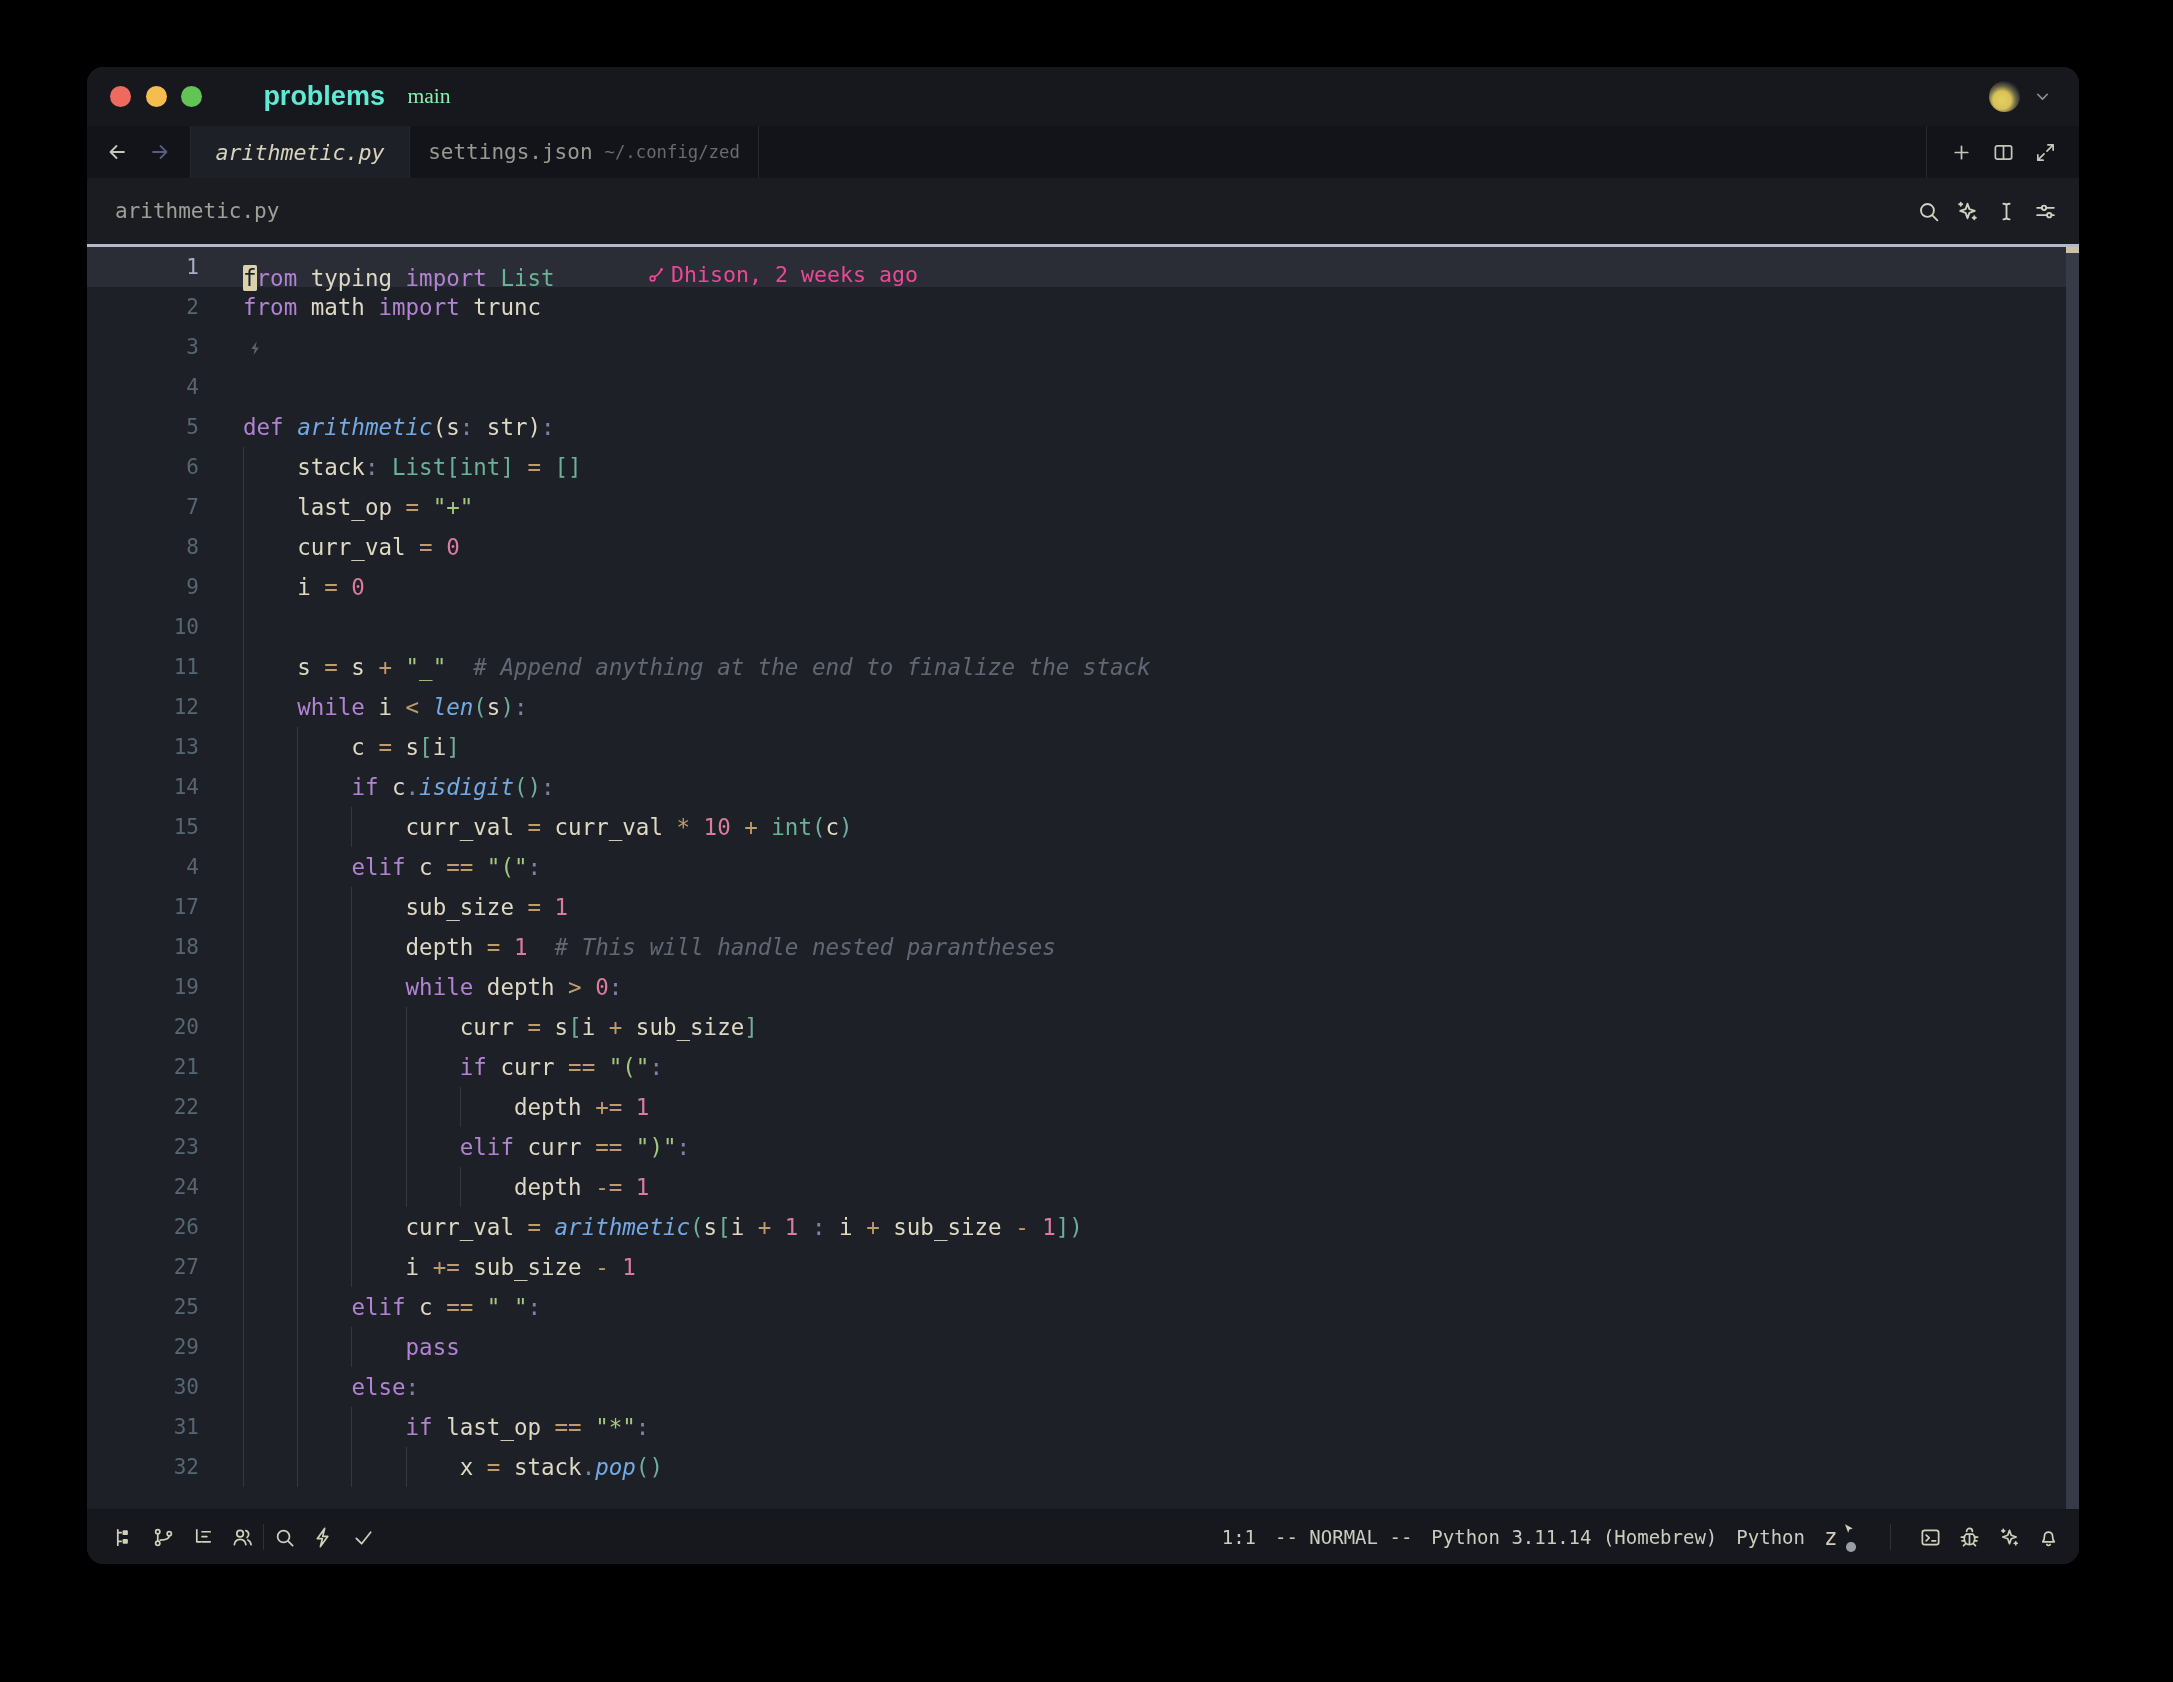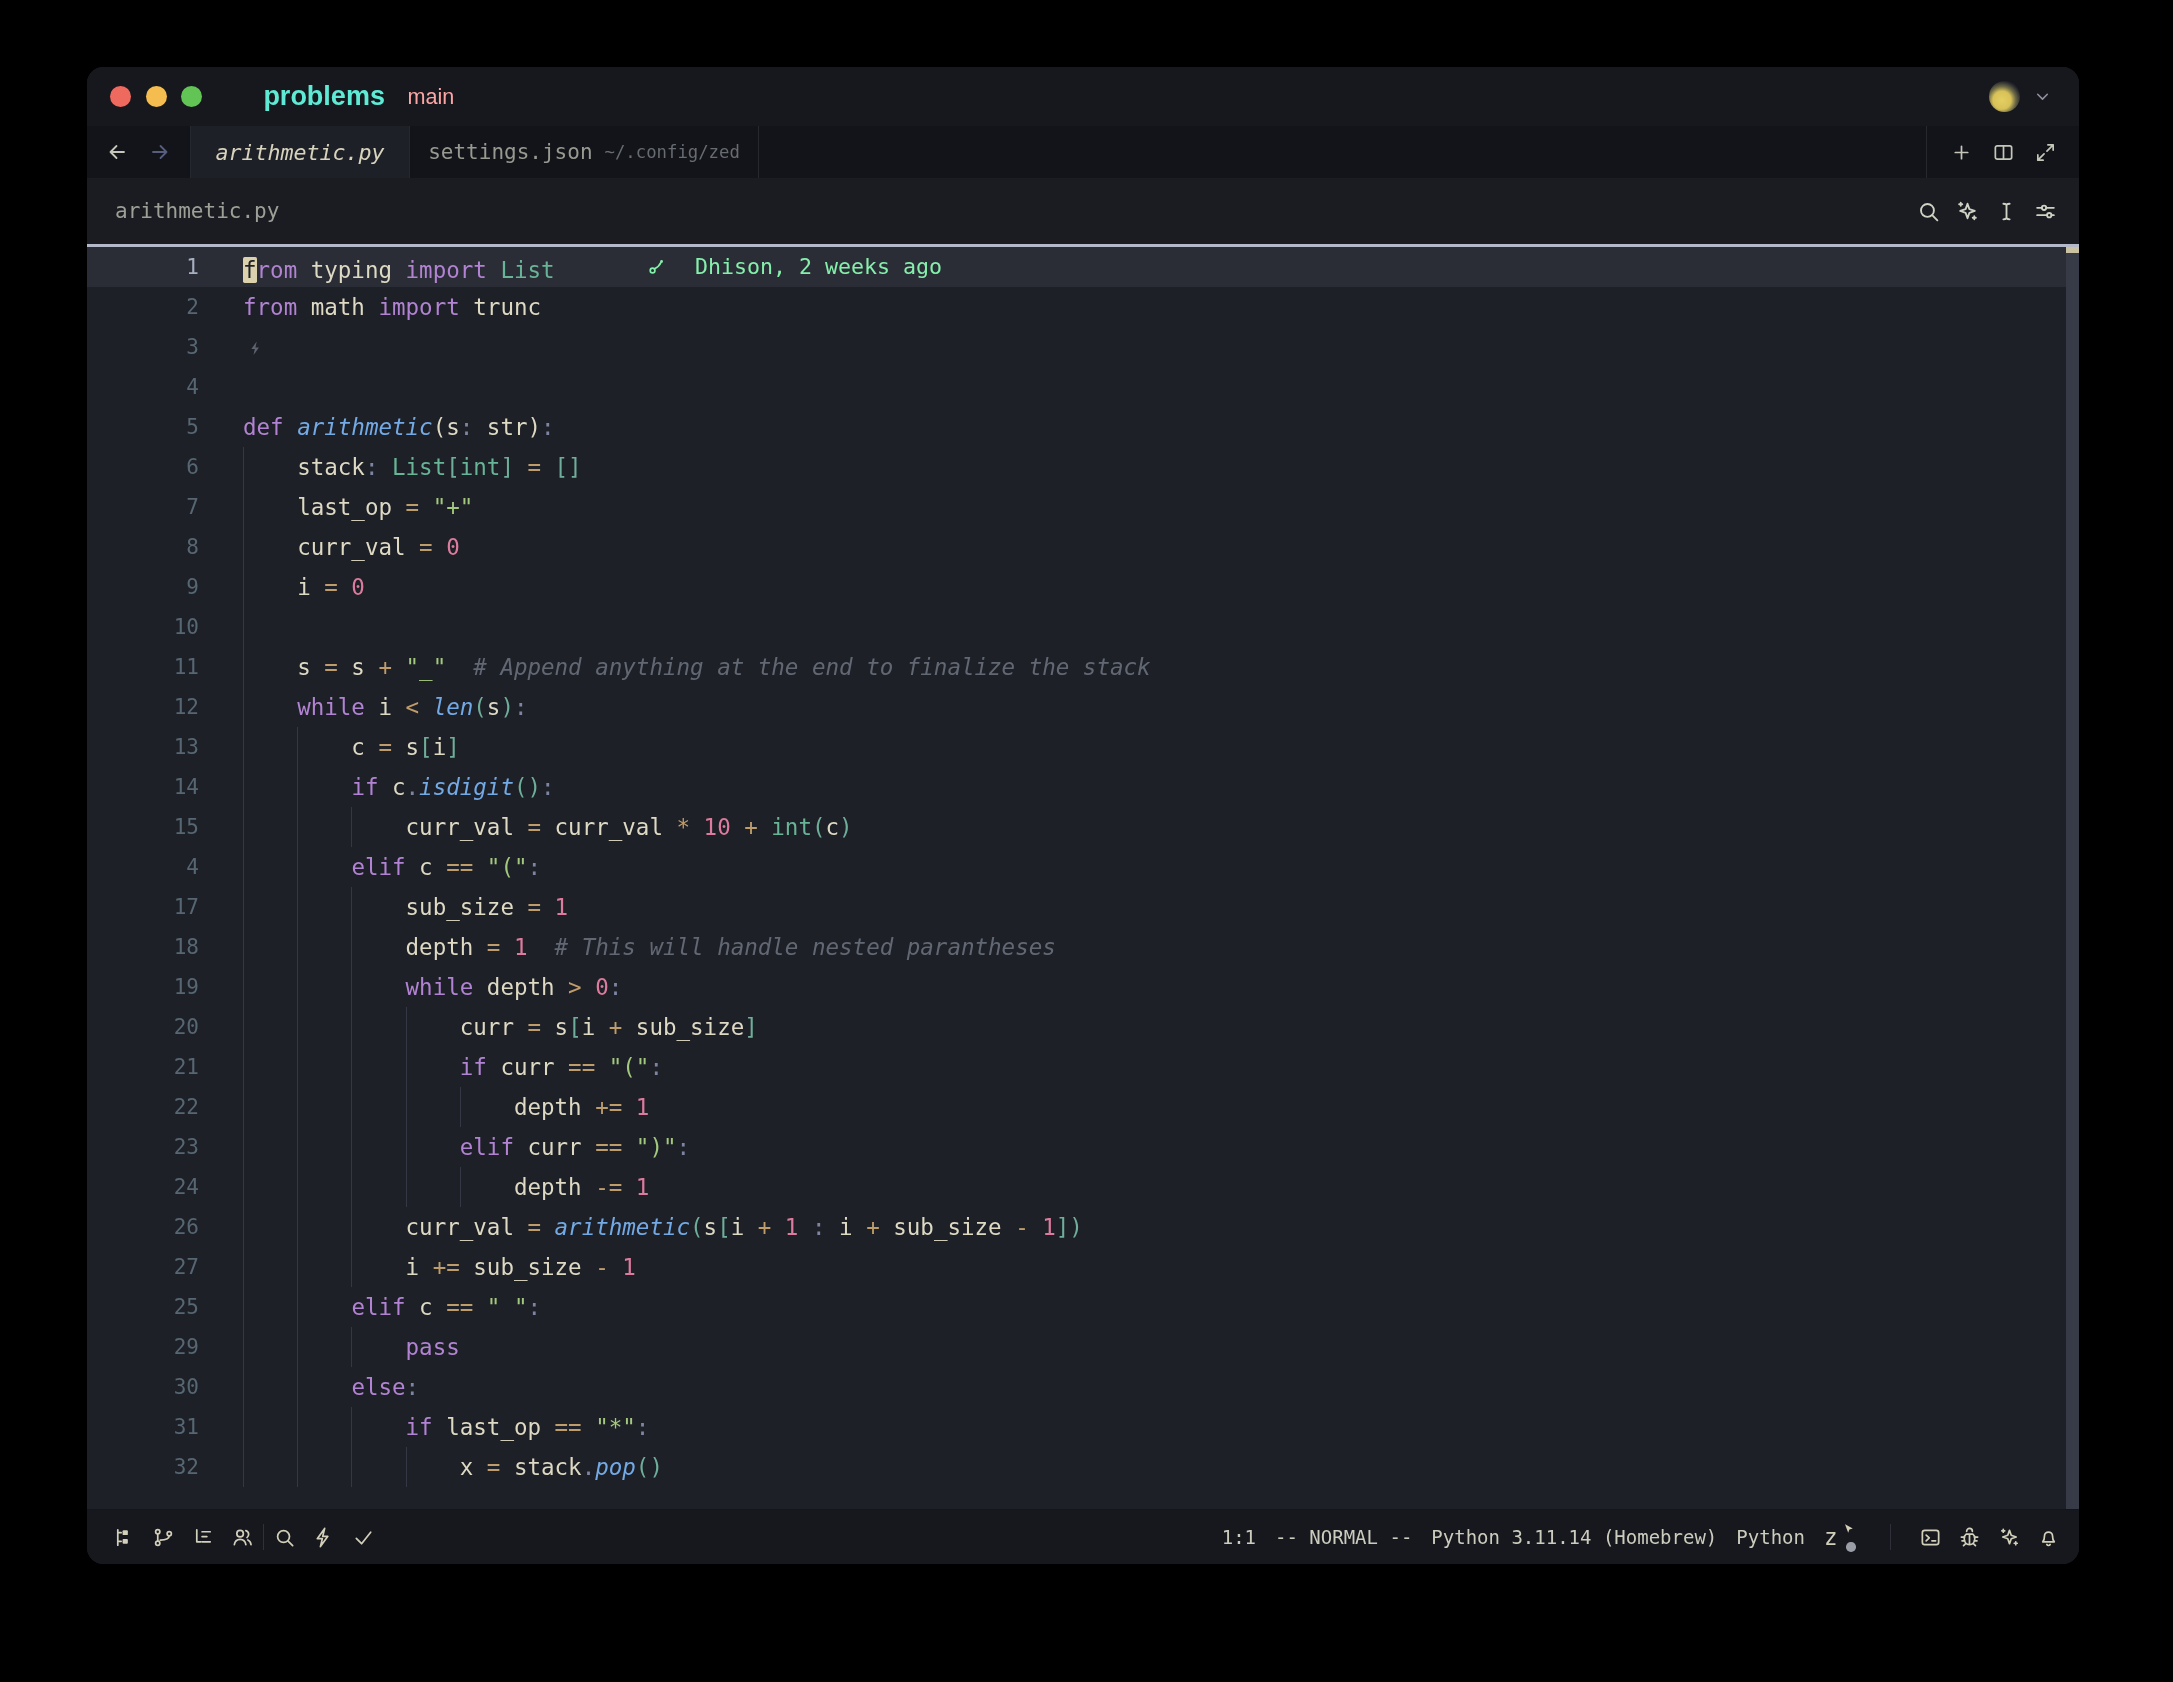--- a/index.html
+++ b/index.html
@@ -5,21 +5,21 @@
   html,body{margin:0;padding:0;width:2174px;height:1683px;background:#000;overflow:hidden;
     font-family:"DejaVu Sans Mono",monospace;}
   .window{position:absolute;left:87px;top:67px;width:1992px;height:1497px;background:#1e2027;
     border-radius:16.4px;overflow:hidden;display:flex;flex-direction:column;}
   
   .titlebar{height:59px;flex:none;background:#17181e;display:flex;align-items:center;padding:0 26px 0 23px;}
   .traffic{display:flex;gap:14.7px;align-items:center;}
   .tl{width:21px;height:21px;border-radius:50%;}
   .tl.r{background:#ee6a5f}.tl.y{background:#f5bd4f}.tl.g{background:#61c454}
   .wtitle{margin-left:61px;font-family:"Liberation Sans",sans-serif;font-weight:bold;font-size:27px;color:#5eead4;}
-  .wbranch{margin-left:22.5px;font-family:Liberation Sans, sans-serif;font-size:21.6px;color:#fca5a5;}
+  .wbranch{margin-left:22.5px;font-family:Liberation Serif, serif;font-size:21.6px;color:#86efac;}
   .tb-spacer{flex:1}
   .avatar{width:31px;height:31px;border-radius:50%;flex:none;
     background:radial-gradient(circle at 42% 62%,#e4cf62 0%,#d8c258 34%,#6d6a46 52%,#23242b 72%);}
   .chev{width:21px;height:21px;color:#8d919c;margin-left:12px;}
   
   .tabbar{height:52px;flex:none;background:#131419;display:flex;align-items:stretch;}
   .navbox{width:103px;flex:none;display:flex;align-items:center;justify-content:center;gap:19px;border-right:0.9px solid #26282f;}
   .icon{display:inline-flex;align-items:center;justify-content:center;}
   .icon svg{width:100%;height:100%;}
   .nav-ic{width:24px;height:24px;color:#c3c6b8;}
@@ -52,21 +52,21 @@
   .fn{color:#73aae6;font-style:italic}
   .ty{color:#68b496}
   .st{color:#a3c97e}
   .nu{color:#dc7b9e}
   .op{color:#bf9d6b}
   .pn{color:#7e85a3}
   .br{color:#6fae9a}
   .cm{color:#626873;font-style:italic}
   .df{color:#ded9c3}
   .cursor{background:#dbd2ad;color:#1e2027;border-radius:1.7px;}
-  .blame{margin-left:7ch;color:#86efac;font-size:21.6px;display:inline-flex;align-items:center;gap:27px;}
+  .blame{margin-left:7ch;color:#ec4899;font-size:21.6px;display:inline-flex;align-items:center;gap:3px;margin-top:8px;}
   .blame .icon{width:22.5px;height:22.5px;}
   .bolt{display:inline-flex;width:17.3px;height:22.5px;color:#5d636e;vertical-align:middle;margin-left:4.3px;}
   .scrollbar{position:absolute;top:0;right:0;bottom:0;width:13px;background:#373b47;}
   .scroll-marker{position:absolute;top:0.9px;left:0;right:0;height:5.2px;background:#cbc2a4;}
   
   .statusbar{height:54px;flex:none;background:#17181e;display:flex;align-items:center;padding:0 19px 0 26px;border-top:1.7px solid #14151a;}
   .sb-ic{width:23px;height:23px;color:#d2cfba;}
   .sb-left{display:flex;align-items:center;gap:16.4px;}
   .sb-div{width:1.7px;height:26px;background:#2e313a;margin:0 8.6px;}
   .sb-right{margin-left:auto;display:flex;align-items:center;gap:19px;color:#ccccbe;font-size:19px;}

